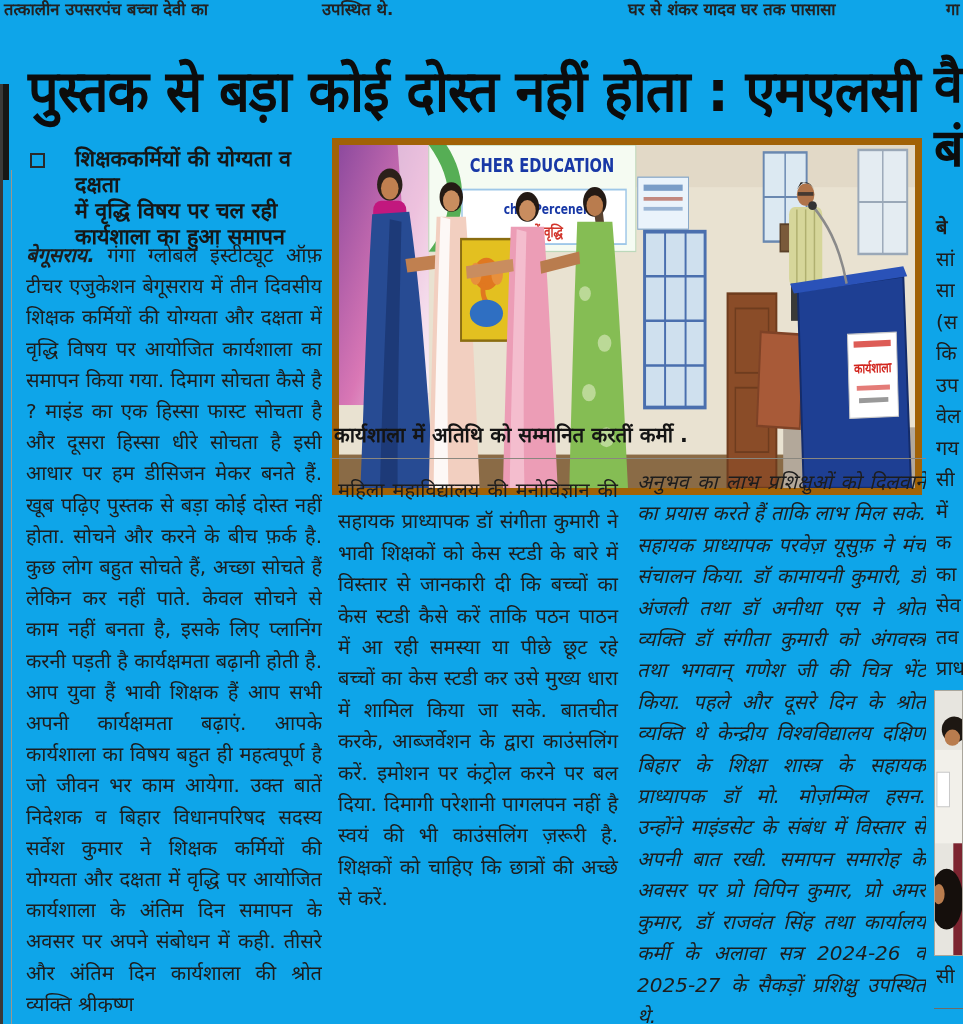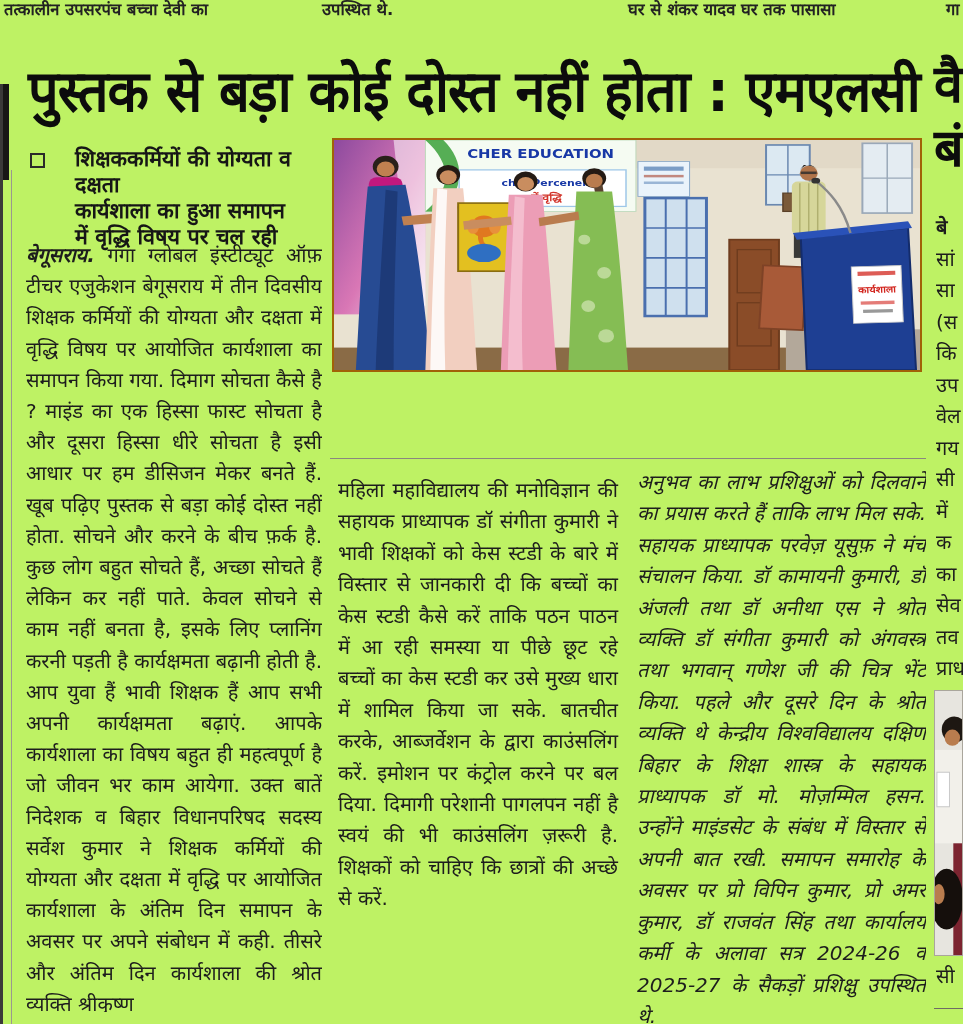--- a/index.html
+++ b/index.html
@@ -1,18 +1,18 @@
 <!DOCTYPE html>
 <html lang="hi"><head>
 <meta charset="utf-8">
 <style>
   html,body{margin:0;padding:0;background:#e8e6e1;}
   .page{
     position:relative;width:963px;height:1024px;margin:0 auto;
-    background:#bef264;overflow:hidden;
+    background:#0ea5e9;overflow:hidden;
     font-family:"DejaVu Sans","Liberation Sans",sans-serif;
     color:#1b1b1b;
   }
   
   .top-strip-item{position:absolute;top:-3px;font-size:16.5px;font-weight:700;color:#222;white-space:nowrap;}
   .ts-1{left:4px;}
   .ts-2{left:322px;}
   .ts-3{left:628px;}
   .ts-4{left:946px;}
   
@@ -32,22 +32,22 @@
     border:2px solid #2a2a2a;background:transparent;
   }
   .subhead .sh-lines{margin-left:48px;font-size:21.5px;font-weight:700;line-height:26px;color:#161616;}
   .left-col{
     position:absolute;left:26px;top:240px;width:296px;height:772px;overflow:hidden;
     font-size:20px;line-height:31.2px;text-align:justify;color:#1d1d1d;
   }
   .lead{font-weight:700;font-style:italic;}
   
   .photo-frame{
-    position:absolute;left:332px;top:138px;width:590px;height:234px;
-    border:2px solid #a16207;box-sizing:border-box;background:#e9e2d1;
+    position:absolute;left:332px;top:138px;width:590px;height:357px;
+    border:7px solid #a16207;box-sizing:border-box;background:#e9e2d1;
   }
   .photo-frame svg{display:block;width:100%;height:100%;}
   .caption{position:absolute;left:334px;top:420px;width:590px;font-size:20.5px;font-weight:700;color:#141414;white-space:nowrap;}
   .caption-rule{position:absolute;left:330px;top:458px;width:596px;height:1px;background:#8a877f;}
   
   .mid-col{
     position:absolute;left:330px;top:467px;width:296px;height:557px;overflow:hidden;
     font-size:20px;line-height:31.4px;text-align:justify;color:#1d1d1d;
   }
   .mid-col p{margin:8px;}
@@ -85,22 +85,22 @@
   <h1 class="headline" style="margin:0;">पुस्तक से बड़ा कोई दोस्त नहीं होता : एमएलसी</h1>
 
   <div class="edge-black-box"></div>
   <div class="edge-dark-strip"></div>
   <div class="edge-vline"></div>
 
   <div class="subhead">
     <span class="bullet"></span>
     <div class="sh-lines">
       <div>शिक्षककर्मियों की योग्यता व दक्षता</div>
+      <div>में वृद्धि विषय पर चल रही</div>
       <div>कार्यशाला का हुआ समापन</div>
-      <div>में वृद्धि विषय पर चल रही</div>
     </div>
   </div>
 
   <div class="left-col">
     <span class="lead">बेगूसराय.</span><span> गंगा ग्लोबल इंस्टीट्यूट ऑफ़ टीचर एजुकेशन बेगूसराय में तीन दिवसीय शिक्षक कर्मियों की योग्यता और दक्षता में वृद्धि विषय पर आयोजित कार्यशाला का समापन किया गया. दिमाग सोचता कैसे है ? माइंड का एक हिस्सा फास्ट सोचता है और दूसरा हिस्सा धीरे सोचता है इसी आधार पर हम डीसिजन मेकर बनते हैं. खूब पढ़िए पुस्तक से बड़ा कोई दोस्त नहीं होता. सोचने और करने के बीच फ़र्क है. कुछ लोग बहुत सोचते हैं, अच्छा सोचते हैं लेकिन कर नहीं पाते. केवल सोचने से काम नहीं बनता है, इसके लिए प्लानिंग करनी पड़ती है कार्यक्षमता बढ़ानी होती है. आप युवा हैं भावी शिक्षक हैं आप सभी अपनी कार्यक्षमता बढ़ाएं. आपके कार्यशाला का विषय बहुत ही महत्वपूर्ण है जो जीवन भर काम आयेगा. उक्त बातें निदेशक व बिहार विधानपरिषद सदस्य सर्वेश कुमार ने शिक्षक कर्मियों की योग्यता और दक्षता में वृद्धि पर आयोजित कार्यशाला के अंतिम दिन समापन के अवसर पर अपने संबोधन में कही. तीसरे और अंतिम दिन कार्यशाला की श्रोत व्यक्ति श्रीकृष्ण</span>
   </div>
 
   <figure class="photo-frame" style="margin:0;">
     <svg viewBox="0 0 590 277" preserveAspectRatio="none">
       <defs>
@@ -226,20 +226,21 @@
         <path d="M244,62 C240,150 238,215 236,277 L296,277 C292,210 288,140 280,62 Z" fill="#85bd54"></path>
         <circle cx="252" cy="120" r="6" fill="#c8e0a8" opacity="0.8"></circle>
         <circle cx="272" cy="160" r="7" fill="#c8e0a8" opacity="0.8"></circle>
         <circle cx="256" cy="200" r="7" fill="#c8e0a8" opacity="0.8"></circle>
         <circle cx="274" cy="236" r="8" fill="#c8e0a8" opacity="0.8"></circle>
         <path d="M246,86 L206,94 L207,104 L247,96 Z" fill="#b97c4e"></path>
       </g>
     </svg>
   </figure>
 
+  <figcaption class="caption">कार्यशाला में अतिथि को सम्मानित करतीं कर्मी .</figcaption>
   <div class="caption-rule"></div>
 
   <div class="mid-col">
     <p>महिला महाविद्यालय की मनोविज्ञान की सहायक प्राध्यापक डॉ संगीता कुमारी ने भावी शिक्षकों को केस स्टडी के बारे में विस्तार से जानकारी दी कि बच्चों का केस स्टडी कैसे करें ताकि पठन पाठन में आ रही समस्या या पीछे छूट रहे बच्चों का केस स्टडी कर उसे मुख्य धारा में शामिल किया जा सके. बातचीत करके, आब्जर्वेशन के द्वारा काउंसलिंग करें. इमोशन पर कंट्रोल करने पर बल दिया. दिमागी परेशानी पागलपन नहीं है स्वयं की भी काउंसलिंग ज़रूरी है. शिक्षकों को चाहिए कि छात्रों की अच्छे से करें.</p>
   </div>
 
   <div class="right-col">
     <p style="margin:0;">अनुभव का लाभ प्रशिक्षुओं को दिलवाने का प्रयास करते हैं ताकि लाभ मिल सके. सहायक प्राध्यापक परवेज़ यूसुफ़ ने मंच संचालन किया. डॉ कामायनी कुमारी, डॉ अंजली तथा डॉ अनीथा एस ने श्रोत व्यक्ति डॉ संगीता कुमारी को अंगवस्त्र तथा भगवान् गणेश जी की चित्र भेंट किया. पहले और दूसरे दिन के श्रोत व्यक्ति थे केन्द्रीय विश्वविद्यालय दक्षिण बिहार के शिक्षा शास्त्र के सहायक प्राध्यापक डॉ मो. मोज़म्मिल हसन. उन्होंने माइंडसेट के संबंध में विस्तार से अपनी बात रखी. समापन समारोह के अवसर पर प्रो विपिन कुमार, प्रो अमर कुमार, डॉ राजवंत सिंह तथा कार्यालय कर्मी के अलावा सत्र 2024-26 व 2025-27 के सैकड़ों प्रशिक्षु उपस्थित थे.</p>
   </div>
 

